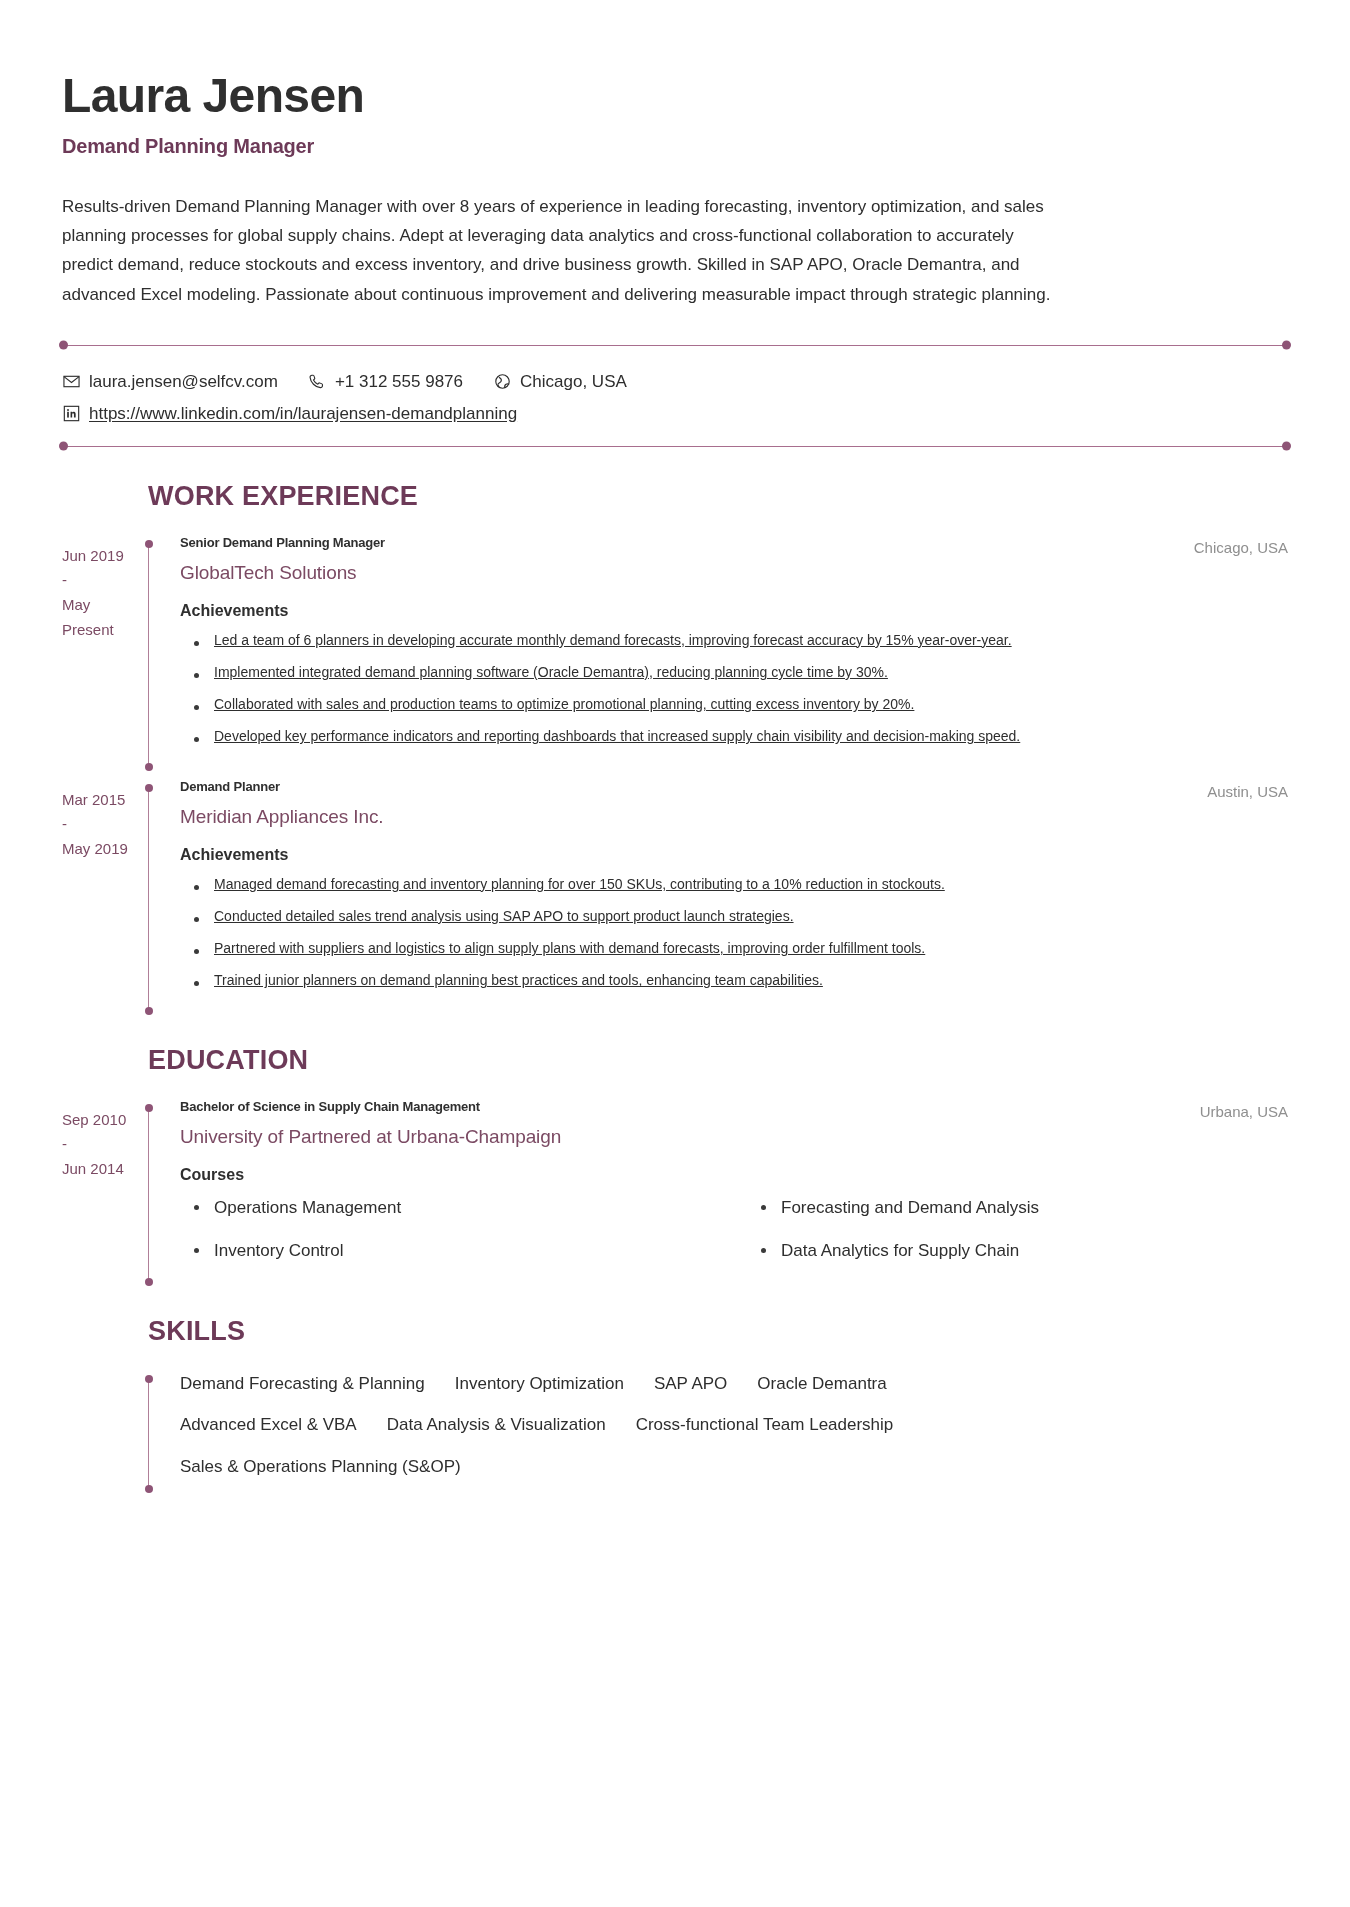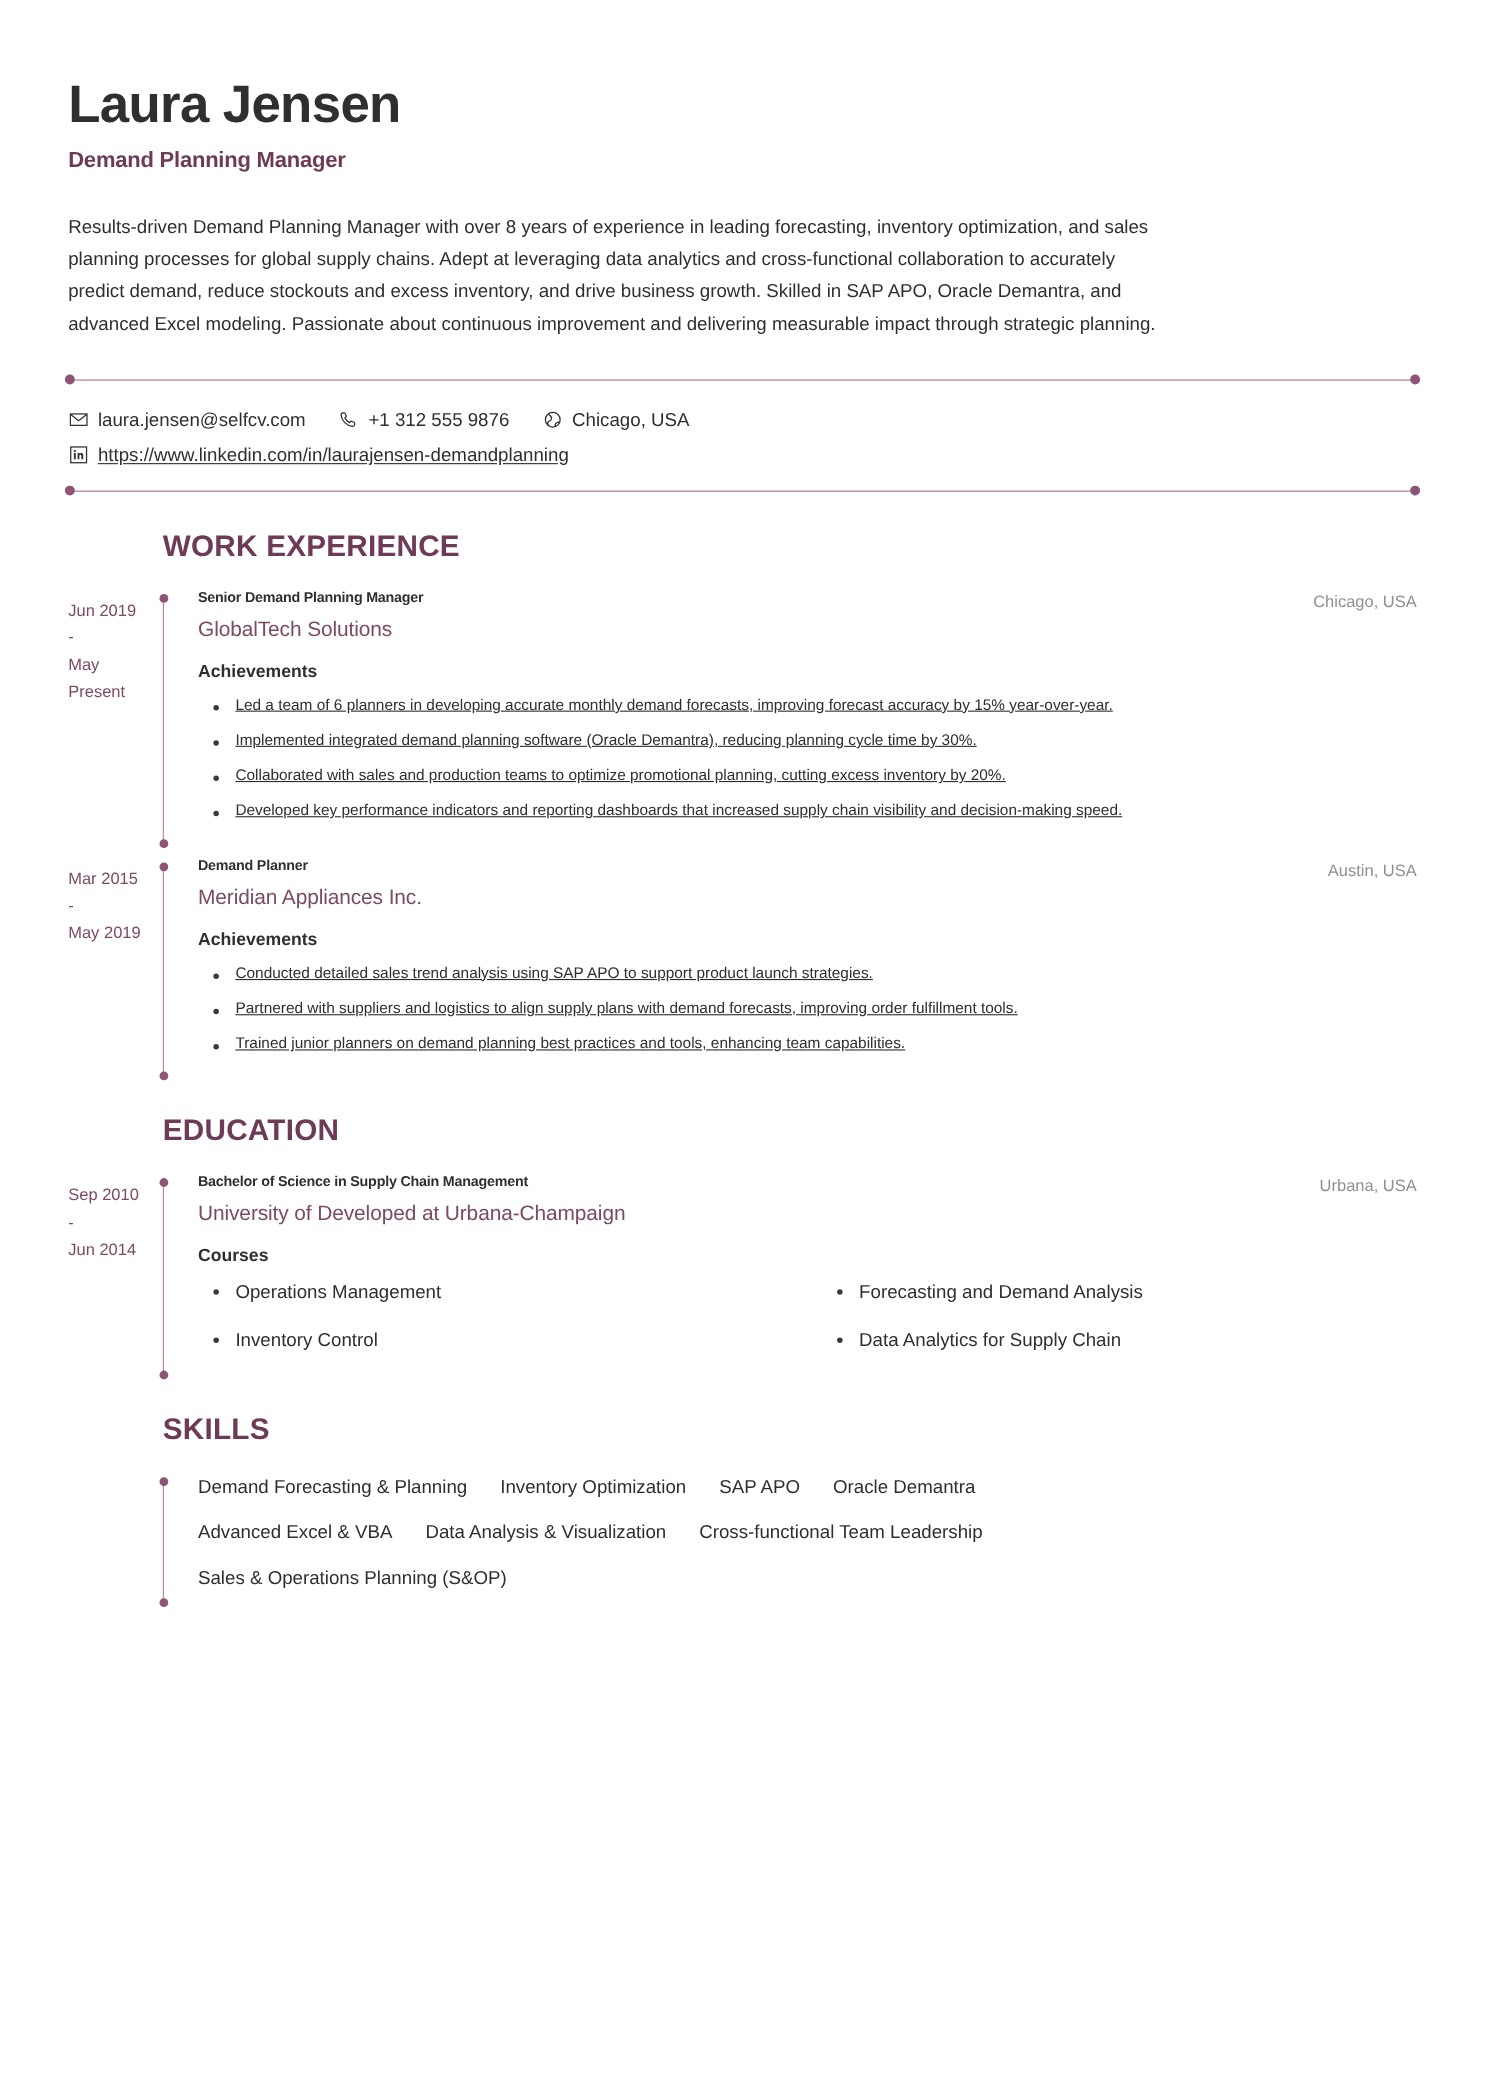--- a/index.html
+++ b/index.html
@@ -383,20 +383,21 @@
       </div>
       <div class="entry-body">
         <div class="rail capped"></div>
         <div class="entry-headline">
           <div class="entry-role">Demand Planner</div>
           <div class="entry-location">Austin, USA</div>
         </div>
         <div class="entry-org">Meridian Appliances Inc.</div>
         <div class="entry-subhead">Achievements</div>
         <ul class="bullets">
+          <li>Managed demand forecasting and inventory planning for over 150 SKUs, contributing to a 10% reduction in stockouts.</li>
           <li>Conducted detailed sales trend analysis using SAP APO to support product launch strategies.</li>
           <li>Partnered with suppliers and logistics to align supply plans with demand forecasts, improving order fulfillment tools.</li>
           <li>Trained junior planners on demand planning best practices and tools, enhancing team capabilities.</li>
         </ul>
       </div>
     </div>
   </div>
 
   <div class="section">
     <h2 class="section-title">EDUCATION</h2>
@@ -406,21 +407,21 @@
         <div>Sep 2010</div>
         <span class="d-dash">-</span>
         <div>Jun 2014</div>
       </div>
       <div class="entry-body">
         <div class="rail capped"></div>
         <div class="entry-headline">
           <div class="entry-role">Bachelor of Science in Supply Chain Management</div>
           <div class="entry-location">Urbana, USA</div>
         </div>
-        <div class="entry-org">University of Developed at Urbana-Champaign</div>
+        <div class="entry-org">University of Partnered at Urbana-Champaign</div>
         <div class="entry-subhead">Courses</div>
         <ul class="courses">
           <li>Operations Management</li>
           <li>Forecasting and Demand Analysis</li>
           <li>Inventory Control</li>
           <li>Data Analytics for Supply Chain</li>
         </ul>
       </div>
     </div>
   </div>

